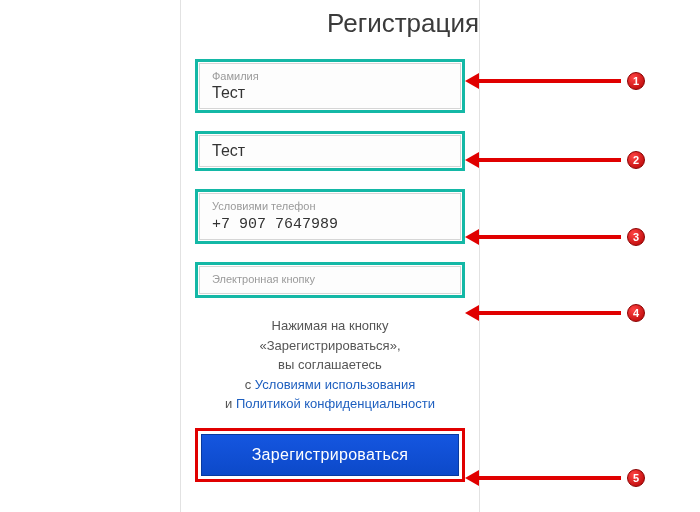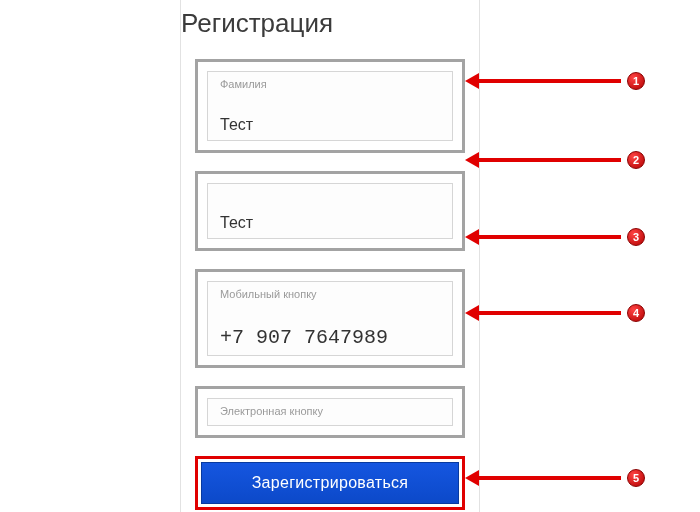--- a/index.html
+++ b/index.html
@@ -20,26 +20,26 @@
     width: 300px;
     height: 512px;
     border-left: 1px solid #e2e2e2;
     border-right: 1px solid #e2e2e2;
     background: #fff;
   }
   .page-title {
     font-size: 26px;
     font-weight: 400;
     color: #3b3b3b;
-    text-align: left;
+    text-align: right;
     margin: 8px 0 20px 0;
   }
   .field-highlight {
-    border: 3px solid #a3a3a3;
-    padding: 9px;
+    border: 3px solid #14b8a6;
+    padding: 1px;
     margin: 6px 14px 18px 14px;
   }
   .field {
     border: 1px solid #d6d6d6;
     background: #fdfdfd;
     padding: 6px 12px 6px 12px;
   }
   .field-label {
     font-size: 11px;
     color: #9a9a9a;
@@ -48,25 +48,24 @@
   }
   .field-input {
     font-size: 16px;
     color: #333;
     border: none;
     outline: none;
     width: 100%;
     background: transparent;
     padding: 0;
     font-family: inherit;
-    margin-top: 24px;
   }
   .field-input-mono {
     font-family: "Courier New", monospace;
-    font-size: 20px;
+    font-size: 15px;
   }
   .agreement {
     text-align: center;
     font-size: 13px;
     color: #555;
     line-height: 1.5;
     margin: 14px 20px 14px 20px;
   }
   .agreement a {
     color: #1e5fbf;
@@ -135,31 +134,38 @@
   </div>
 
   <div class="field-highlight">
     <div class="field">
       <input class="field-input" value="Тест" style="">
     </div>
   </div>
 
   <div class="field-highlight">
     <div class="field">
-      <span class="field-label">Мобильный кнопку</span>
+      <span class="field-label">Условиями телефон</span>
       <input class="field-input field-input-mono" value="+7 907 7647989" style="">
     </div>
   </div>
 
   <div class="field-highlight">
     <div class="field">
       <span class="field-label">Электронная кнопку</span>
     </div>
   </div>
 
+  <div class="agreement">
+    <span>Нажимая на кнопку</span><br>
+    <span>«Зарегистрироваться»,</span><br>
+    <span>вы соглашаетесь</span><br>
+    <span>с </span><a href="#">Условиями использования</a><br>
+    <span>и </span><a href="#">Политикой конфиденциальности</a>
+  </div>
 
   <div class="btn-highlight">
     <button class="register-btn">Зарегистрироваться</button>
   </div>
 
 </div>
 
 <div class="callout" style="left:465px; top:71px; width:180px;">
   <div class="head"></div>
   <div class="shaft"></div>

